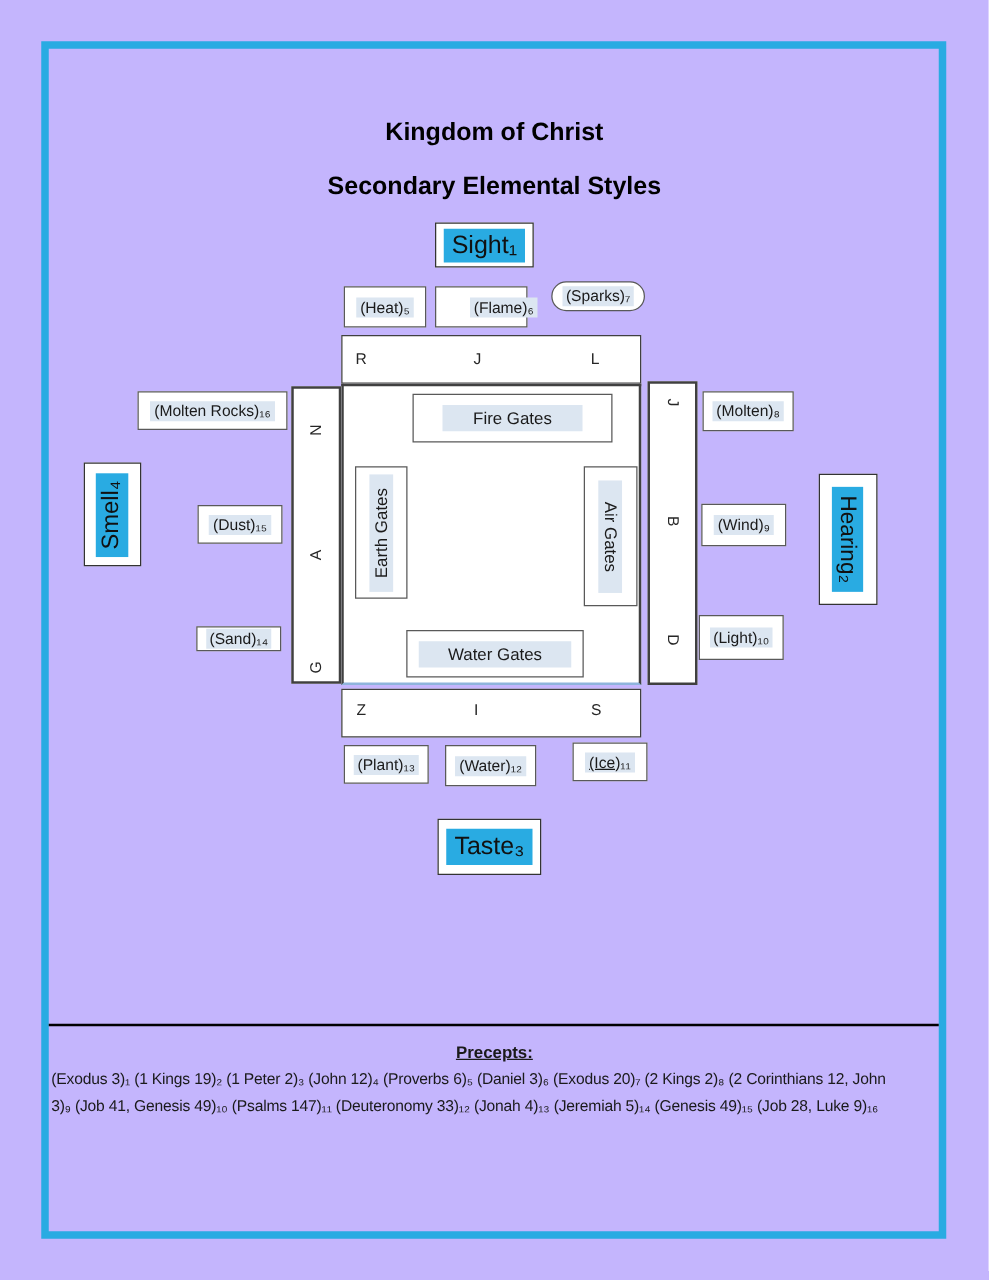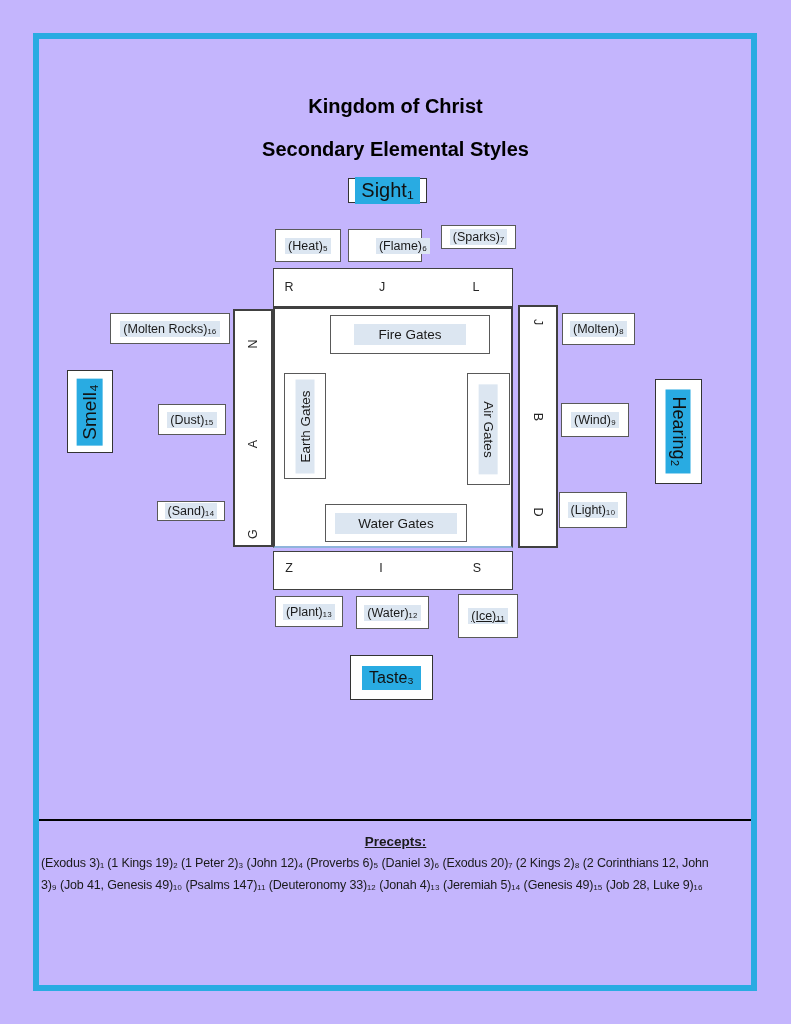--- a/index.html
+++ b/index.html
@@ -44,31 +44,31 @@
 </head>
 <body>
 
 <div class="page">
 
   <div class="frame"></div>
 
   <div class="title" style="top:95px;">Kingdom of Christ</div>
   <div class="title" style="top:138px;">Secondary Elemental Styles</div>
 
-  <div class="box thin dark" style="left:348px;top:178px;width:79px;height:25px;">
+  <div class="box thin dark" style="left:348px;top:178px;width:79px;height:36px;">
     <span class="cyan-hl" style="font-size:20px;padding:2px 6px;">Sight₁</span>
   </div>
 
   <div class="box thin" style="left:275px;top:229px;width:66px;height:33px;">
     <span class="lbl hl">(Heat)₅</span>
   </div>
   <div class="box thin" style="left:348px;top:229px;width:74px;height:33px;padding-left:36px;">
     <span class="lbl hl">(Flame)₆</span>
   </div>
-  <div class="box thin" style="left:441px;top:225px;width:75px;height:24px;">
+  <div class="box thin" style="left:441px;top:225px;width:75px;height:24px;border-radius:12px;">
     <span class="lbl hl">(Sparks)₇</span>
   </div>
 
   <div class="square" style="left:273px;top:268px;width:240px;height:39px;border-width:1.5px;">
     <span class="ltr" style="left:8px;top:11px;">R</span>
     <span class="ltr" style="left:101px;top:11px;">J</span>
     <span class="ltr" style="left:195px;top:11px;">L</span>
   </div>
 
   <div class="square" style="left:273px;top:307px;width:240px;height:241px;border-bottom:2.5px solid var(--blueline);"></div>
@@ -103,26 +103,26 @@
     <span class="ltr" style="left:100px;top:9px;">I</span>
     <span class="ltr" style="left:196px;top:9px;">S</span>
   </div>
 
   <div class="box thin" style="left:275px;top:596px;width:68px;height:31px;">
     <span class="lbl hl">(Plant)₁₃</span>
   </div>
   <div class="box thin" style="left:356px;top:596px;width:73px;height:33px;">
     <span class="lbl hl">(Water)₁₂</span>
   </div>
-  <div class="box thin" style="left:458px;top:594px;width:60px;height:44px;text-decoration:underline;">
+  <div class="box thin" style="left:458px;top:594px;width:60px;height:31px;text-decoration:underline;">
     <span class="lbl hl">(Ice)₁₁</span>
   </div>
 
   <div class="box thin dark" style="left:350px;top:655px;width:83px;height:45px;">
-    <span class="cyan-hl" style="font-size:16px;padding:3px 7px;">Taste₃</span>
+    <span class="cyan-hl" style="font-size:20px;padding:3px 7px;">Taste₃</span>
   </div>
 
   <div class="box thin" style="left:110px;top:313px;width:120px;height:31px;">
     <span class="lbl hl">(Molten Rocks)₁₆</span>
   </div>
   <div class="box thin" style="left:158px;top:404px;width:68px;height:31px;">
     <span class="lbl hl">(Dust)₁₅</span>
   </div>
   <div class="box thin" style="left:157px;top:501px;width:68px;height:20px;">
     <span class="lbl hl">(Sand)₁₄</span>

